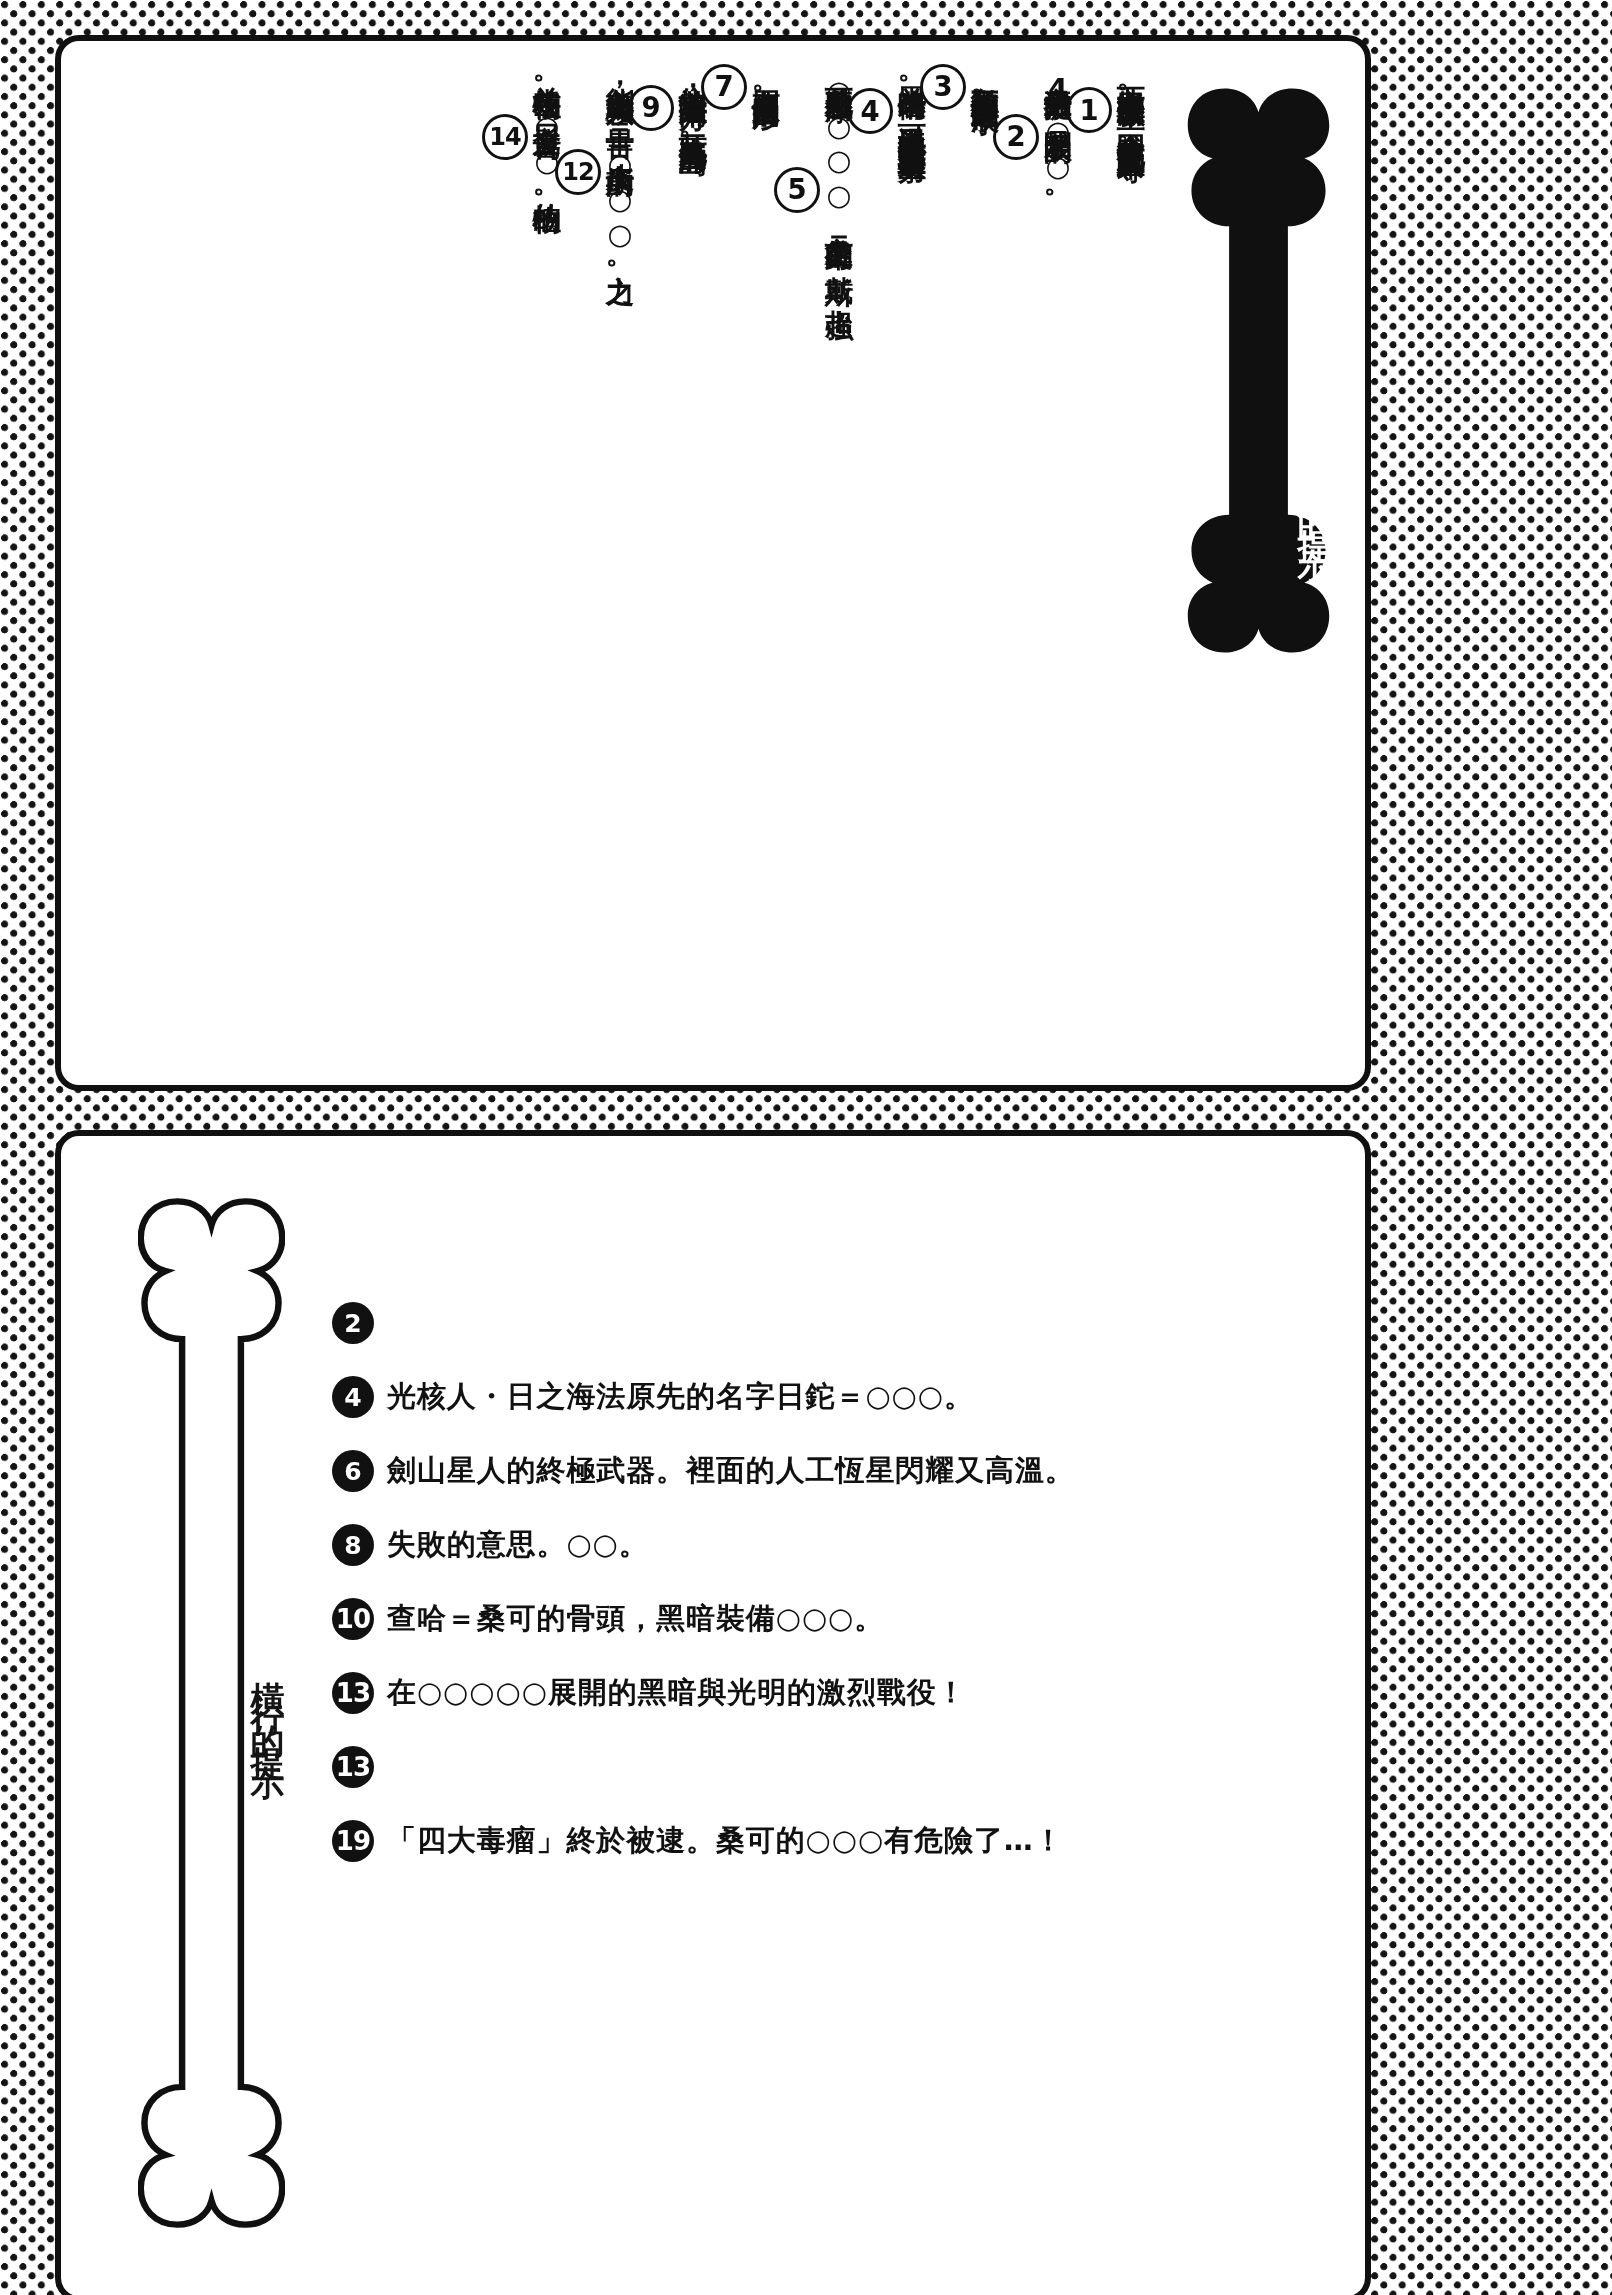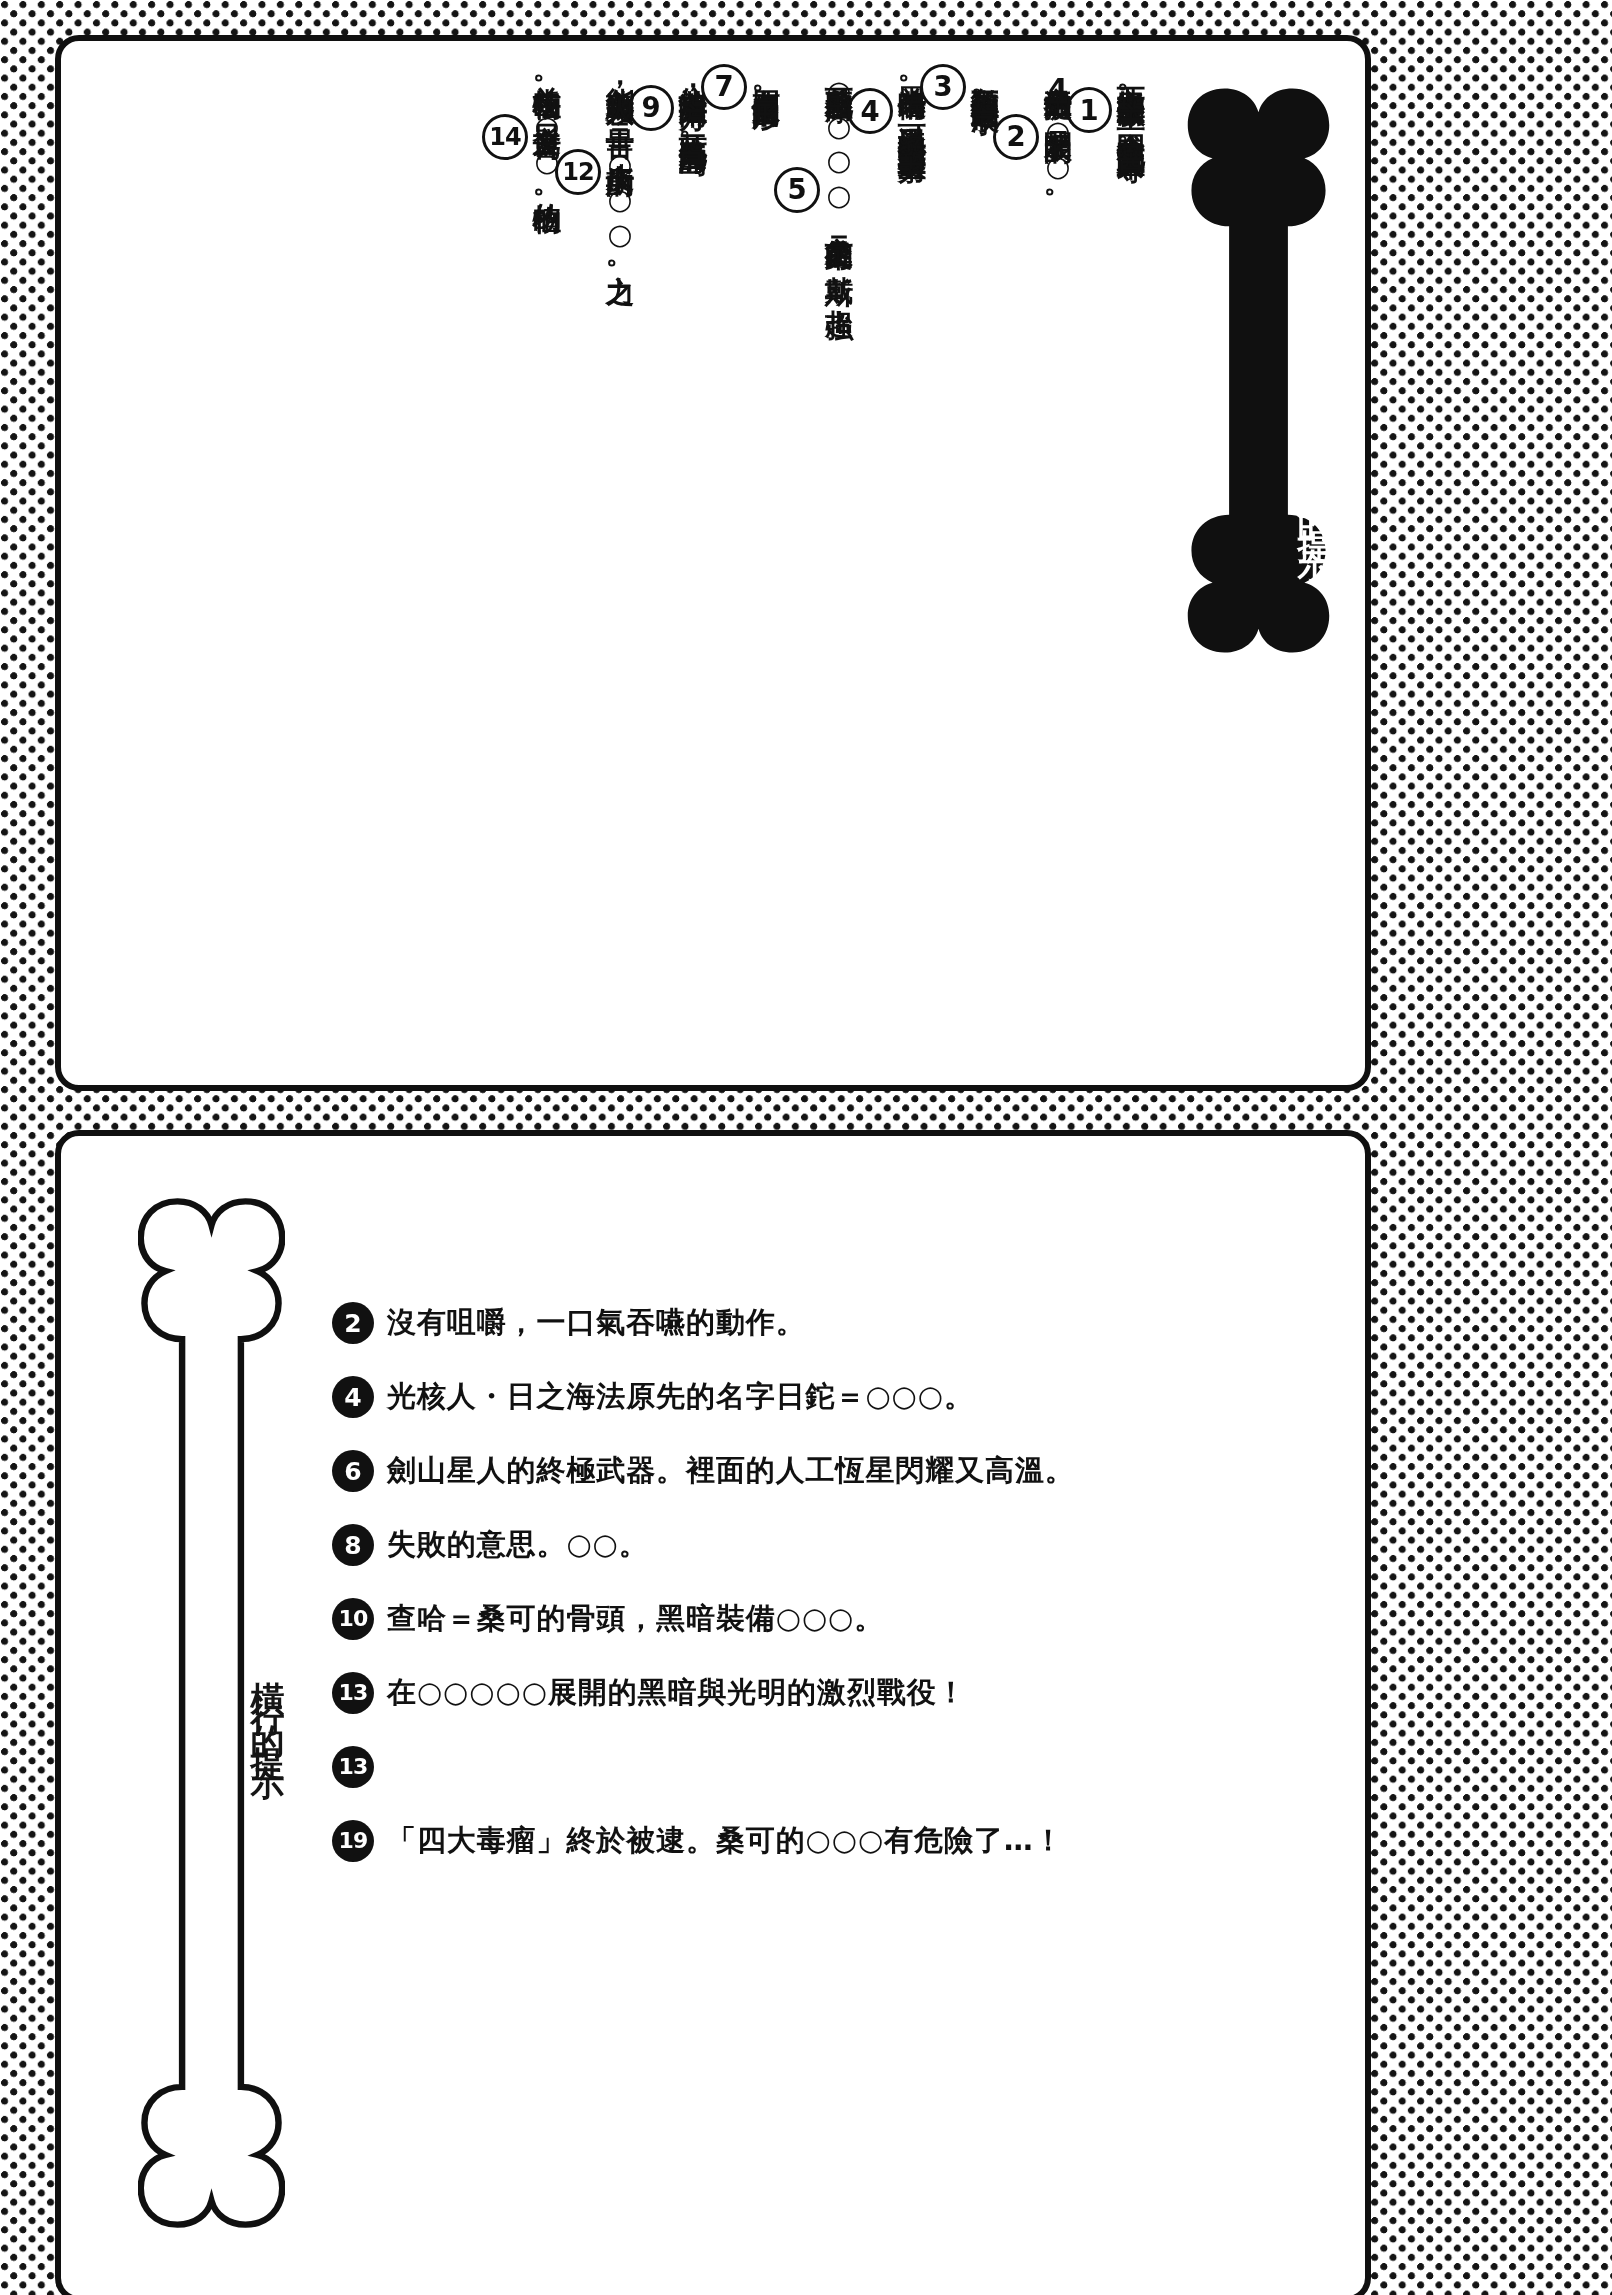--- a/index.html
+++ b/index.html
@@ -112,21 +112,21 @@
   .hnum{
     width:42px;height:42px;
     background:#111;
     border-radius:50%;
     color:#fff;
     display:flex;align-items:center;justify-content:center;
     font-size:25px;font-weight:bold;line-height:1;
     flex:0 0 42px;
     font-family:"DejaVu Sans","Liberation Sans",sans-serif;
   }
-  .hnum.wide{ font-size:22px; letter-spacing:-0.9px; }
+  .hnum.wide{ font-size:26px; letter-spacing:-0.9px; }
   .htext{
     font-size:29px;
     font-weight:bold;
     color:#111;
     letter-spacing:0.9px;
     white-space:nowrap;
   }
 </style>
 </head>
 <body>
@@ -209,21 +209,20 @@
              C153 103 144 90 130 84 C146 80 157 66 157 48 C157 26 142 8 117 8
              C98 8 84 19 80 34 C76 19 62 8 43 8 Z" fill="#ffffff" stroke="#101010" stroke-width="7"></path>
   </svg>
   <div class="bone-label">橫行的提示</div>
 </div>
 
 <div id="hclue-area">
 
   <div class="hclue">
     <div class="hnum">2</div>
-    <div class="htext">沒有咀嚼，一口氣吞嚥的動作。</div>
   </div>
 
   <div class="hclue">
     <div class="hnum">4</div>
     <div class="htext">光核人・日之海法原先的名字日鉈＝○○○。</div>
   </div>
 
   <div class="hclue">
     <div class="hnum">6</div>
     <div class="htext">劍山星人的終極武器。裡面的人工恆星閃耀又高溫。</div>

